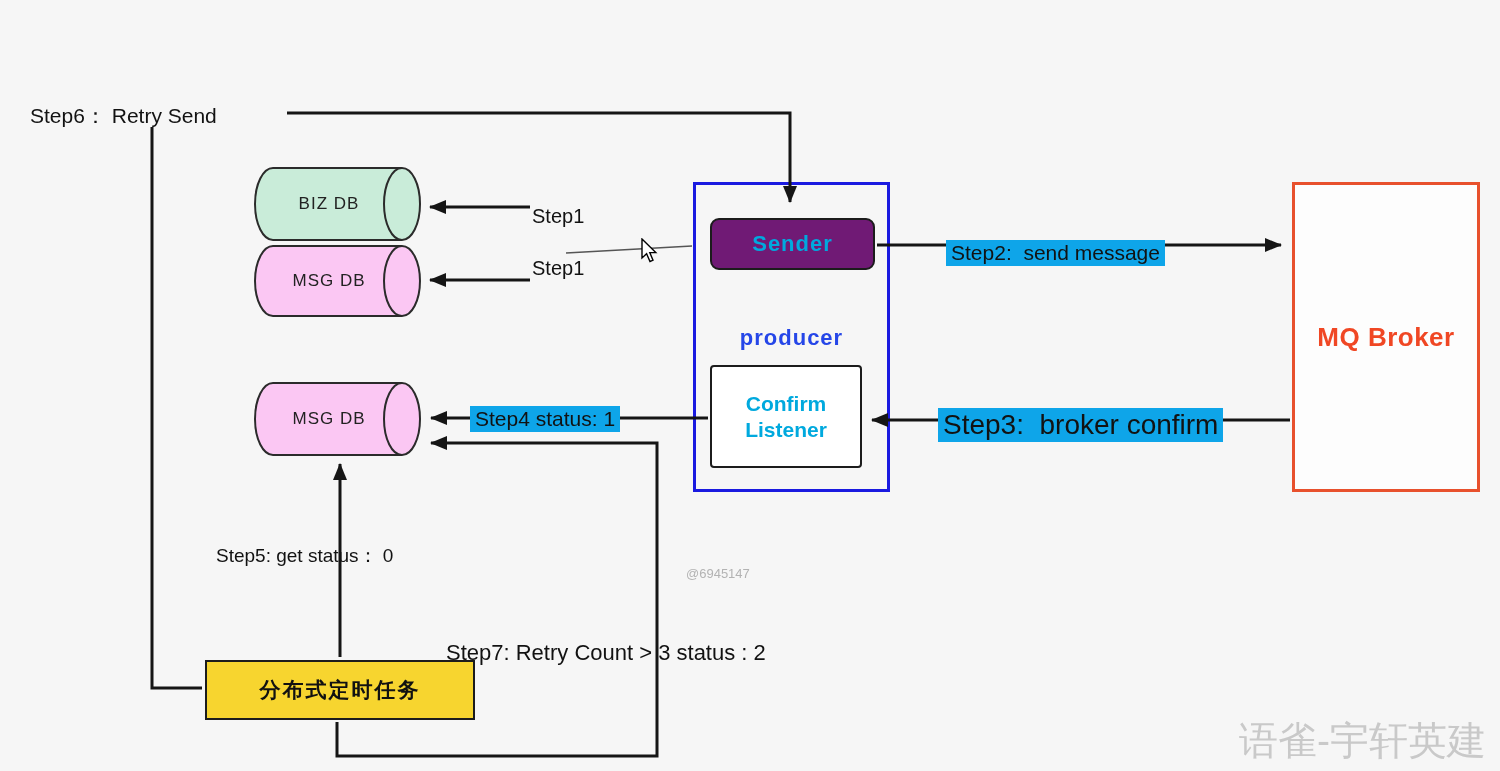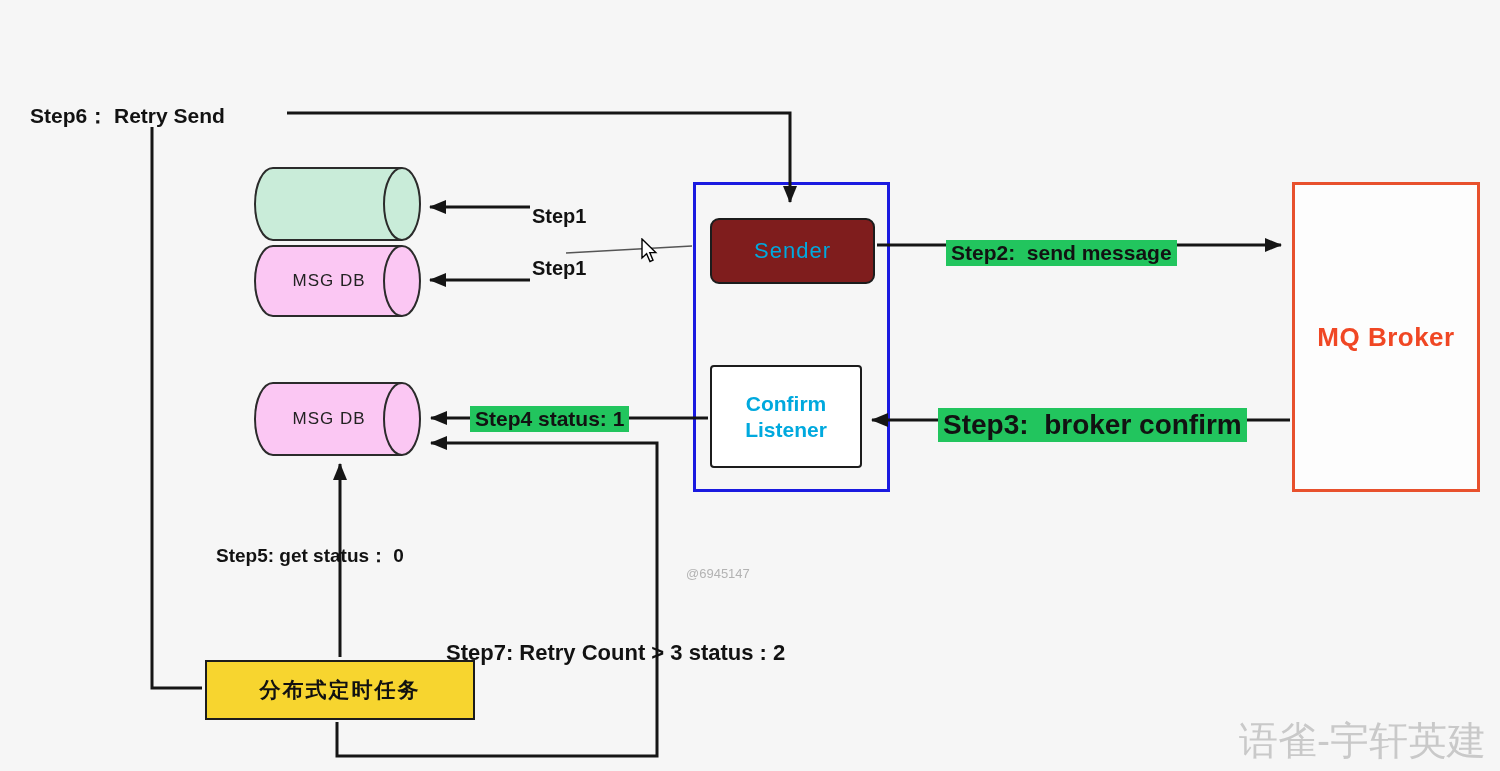--- a/index.html
+++ b/index.html
@@ -1,33 +1,33 @@
 <!DOCTYPE html>
 <html><head>
 <meta charset="utf-8">
 <style>
   html,body{margin:0;padding:0}
   .stage{position:relative;width:1500px;height:771px;background:#f6f6f6;overflow:hidden;
          font-family:"Liberation Sans",sans-serif;}
   .title{position:absolute;left:16px;top:34px;font-size:40px;font-weight:800;color:#0c0c0c;
          letter-spacing:1px;z-index:3;white-space:pre}
-  .lbl{position:absolute;font-weight:bold;color:#121212;font-size:20px;white-space:pre;z-index:3}
-  .masked{background:#22c55e;padding:1px 5px}
+  .lbl{position:absolute;font-weight:normal;color:#121212;font-size:20px;white-space:pre;z-index:3}
+  .masked{background:#0ea5e9;padding:1px 5px}
   .l-step6{left:30px;top:102px;font-size:21px}
   .l-step1a{left:532px;top:205px}
   .l-step1b{left:532px;top:257px}
   .l-step2{left:946px;top:240px;font-size:21px}
   .l-step3{left:938px;top:408px;font-size:28px}
   .l-step4{left:470px;top:406px;font-size:21px}
   .l-step5{left:216px;top:543px;font-size:19px}
   .l-step7{left:446px;top:640px;font-size:22px}
   .box{position:absolute;display:flex;align-items:center;justify-content:center;z-index:1;box-sizing:border-box}
   .producer-frame{left:693px;top:182px;width:197px;height:310px;border:3px solid #1a1ae0}
-  .sender{left:710px;top:218px;width:165px;height:66px;background:#7f1d1d;border:2px solid #1c1c1c;
-          border-radius:9px;color:#00a9de;font-size:22px;font-weight:normal;letter-spacing:1px}
+  .sender{left:710px;top:218px;width:165px;height:52px;background:#701a75;border:2px solid #1c1c1c;
+          border-radius:9px;color:#00a9de;font-size:22px;font-weight:bold;letter-spacing:1px}
   .confirm{left:710px;top:365px;width:152px;height:103px;background:#fff;border:2px solid #1c1c1c;
            border-radius:4px;color:#00a9de;font-size:21px;font-weight:bold;text-align:center;line-height:1.2}
   .mq{left:1292px;top:182px;width:188px;height:310px;background:#fdfdfd;border:3px solid #e8512d;
       color:#f04724;font-size:26px;font-weight:bold;letter-spacing:.5px}
   .scheduler{left:205px;top:660px;width:270px;height:60px;background:#f7d52f;border:2px solid #1c1c1c;
              color:#111;font-size:21px;font-weight:bold;letter-spacing:2px}
   .producer-lbl{position:absolute;left:693px;top:325px;width:197px;text-align:center;color:#2546e8;
                 font-weight:bold;font-size:22px;letter-spacing:1px;z-index:3}
   .dbl{position:absolute;display:flex;align-items:center;justify-content:center;color:#222;
        font-size:17px;z-index:3;letter-spacing:1px}
@@ -40,20 +40,21 @@
   .cursor{position:absolute;left:641px;top:238px;z-index:4}
 </style>
 </head>
 <body>
 
 <div class="stage">
 
 
   <div class="box producer-frame"></div>
   <div class="box sender">Sender</div>
+  <div class="producer-lbl">producer</div>
   <div class="box confirm">Confirm Listener</div>
   <div class="box scheduler">分布式定时任务</div>
   <div class="box mq">MQ Broker</div>
 
   <svg class="wires" viewBox="0 0 1500 771">
     <defs>
       <marker id="arr" markerUnits="userSpaceOnUse" markerWidth="20" markerHeight="16" refX="16" refY="7" orient="auto">
         <path d="M0,0 L17,7 L0,14 Z" fill="#151515"></path>
       </marker>
     </defs>
@@ -84,20 +85,21 @@
 
     <path d="M1290,420 H872" fill="none" stroke="#151515" stroke-width="3" marker-end="url(#arr)"></path>
 
     <path d="M708,418 H431" fill="none" stroke="#151515" stroke-width="3" marker-end="url(#arr)"></path>
 
     <path d="M340,657 V464" fill="none" stroke="#151515" stroke-width="3" marker-end="url(#arr)"></path>
 
     <path d="M337,722 V756 H657 V443 H431" fill="none" stroke="#151515" stroke-width="3" marker-end="url(#arr)"></path>
   </svg>
 
+  <div class="dbl biz-lbl">BIZ DB</div>
   <div class="dbl msgt-lbl">MSG DB</div>
   <div class="dbl msgb-lbl">MSG DB</div>
 
   <div class="lbl l-step6">Step6： Retry Send</div>
   <div class="lbl l-step1a">Step1</div>
   <div class="lbl l-step1b">Step1</div>
   <div class="lbl l-step2 masked">Step2:  send message</div>
   <div class="lbl l-step3 masked">Step3:  broker confirm</div>
   <div class="lbl l-step4 masked">Step4 status: 1</div>
   <div class="lbl l-step5">Step5: get status： 0</div>

